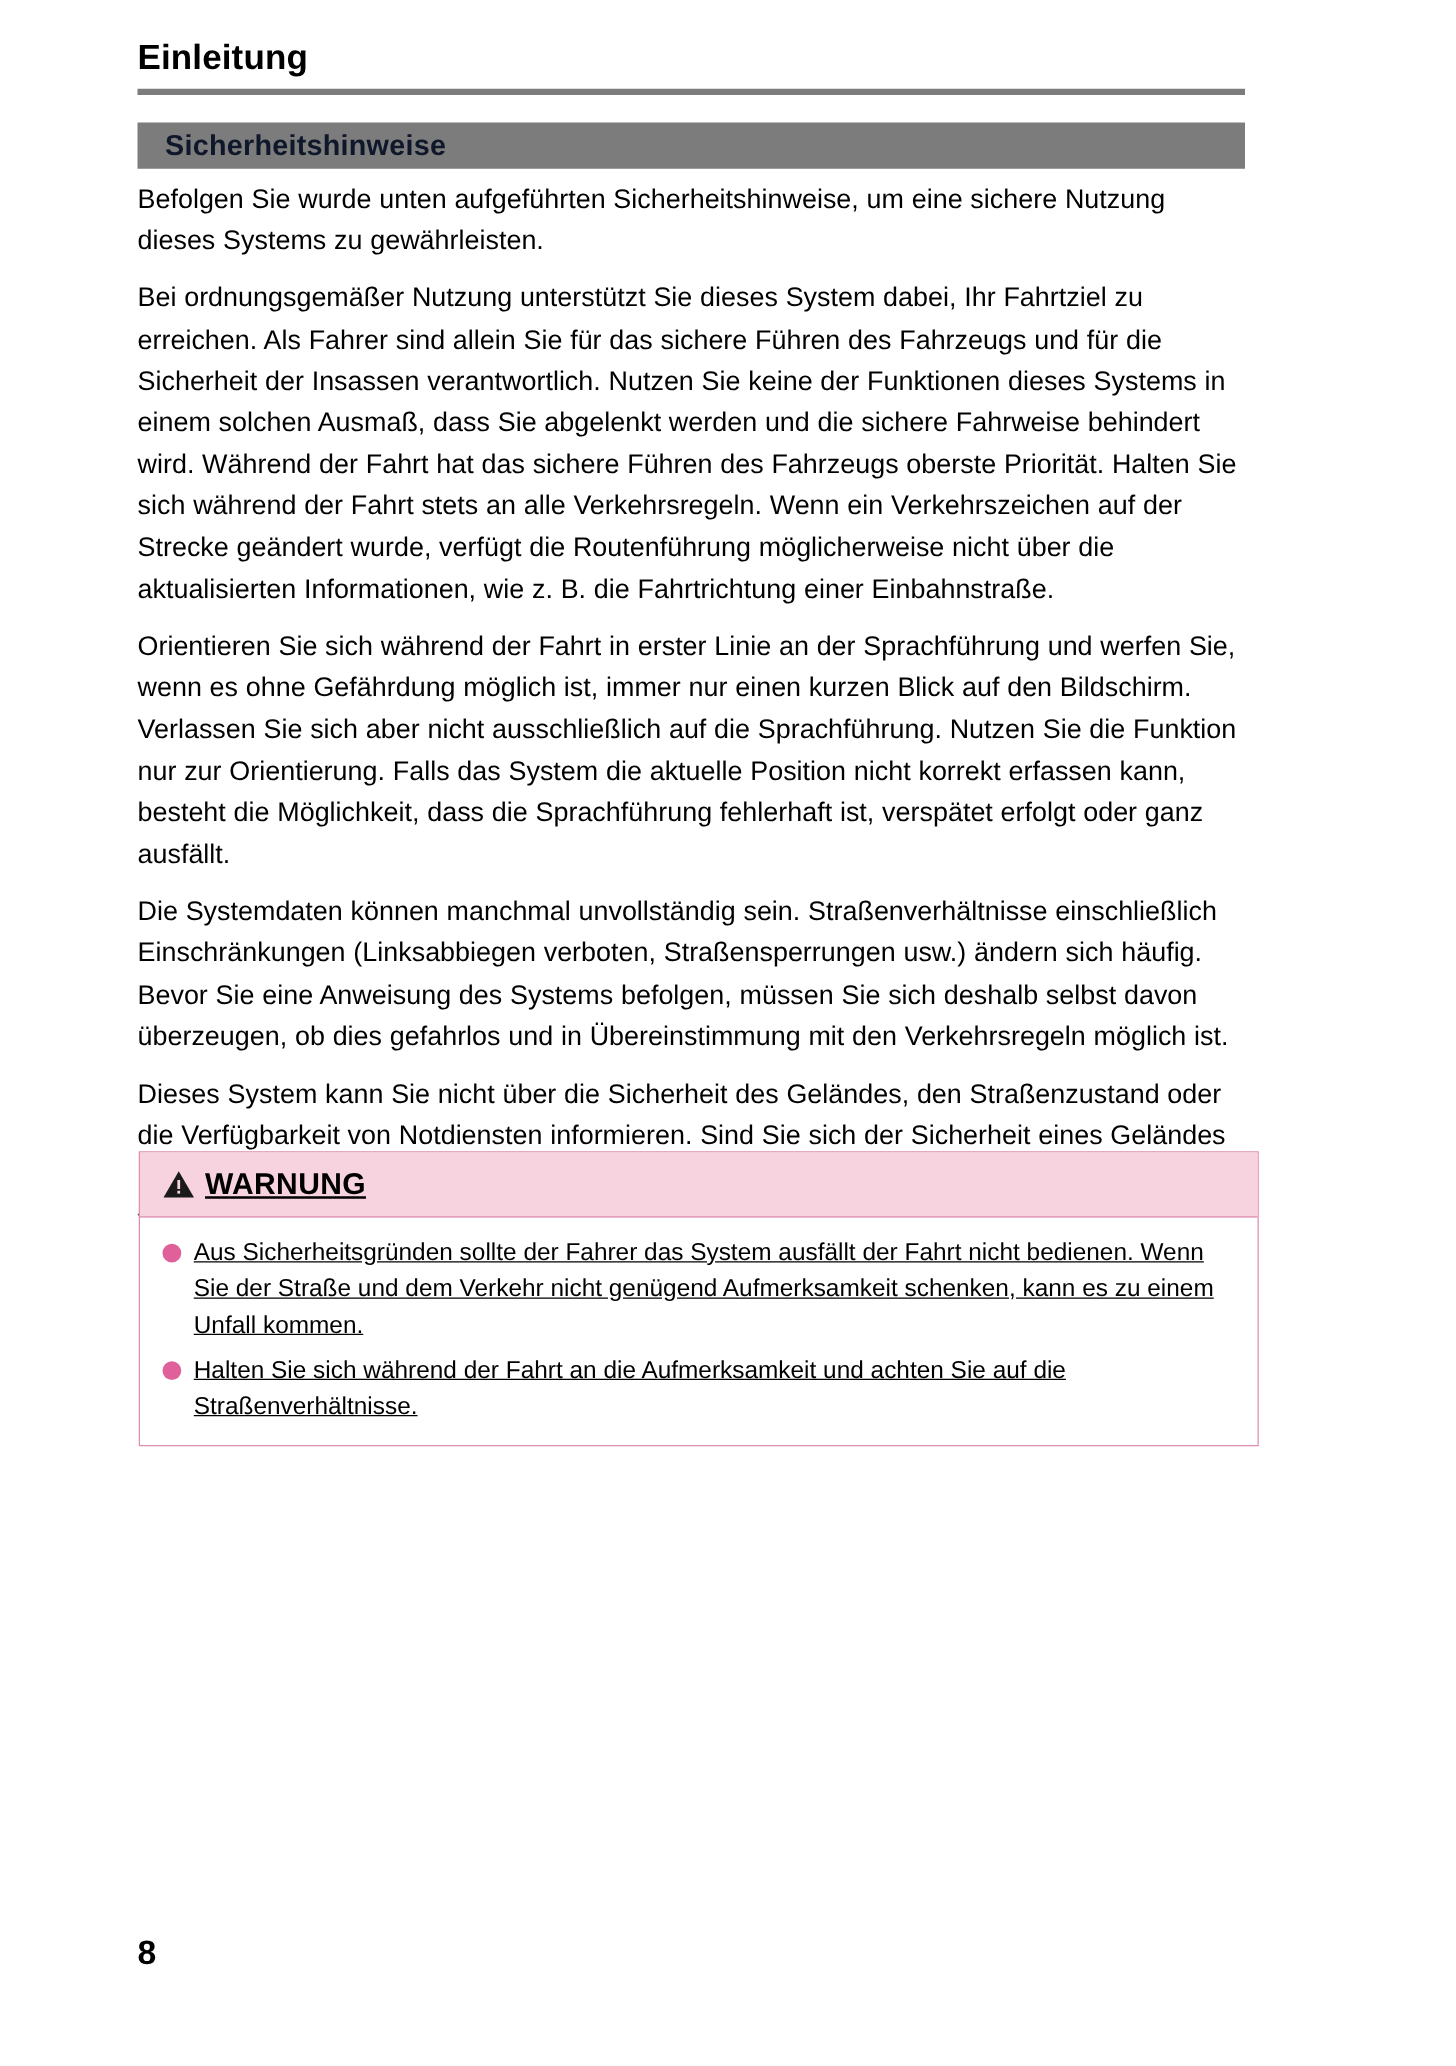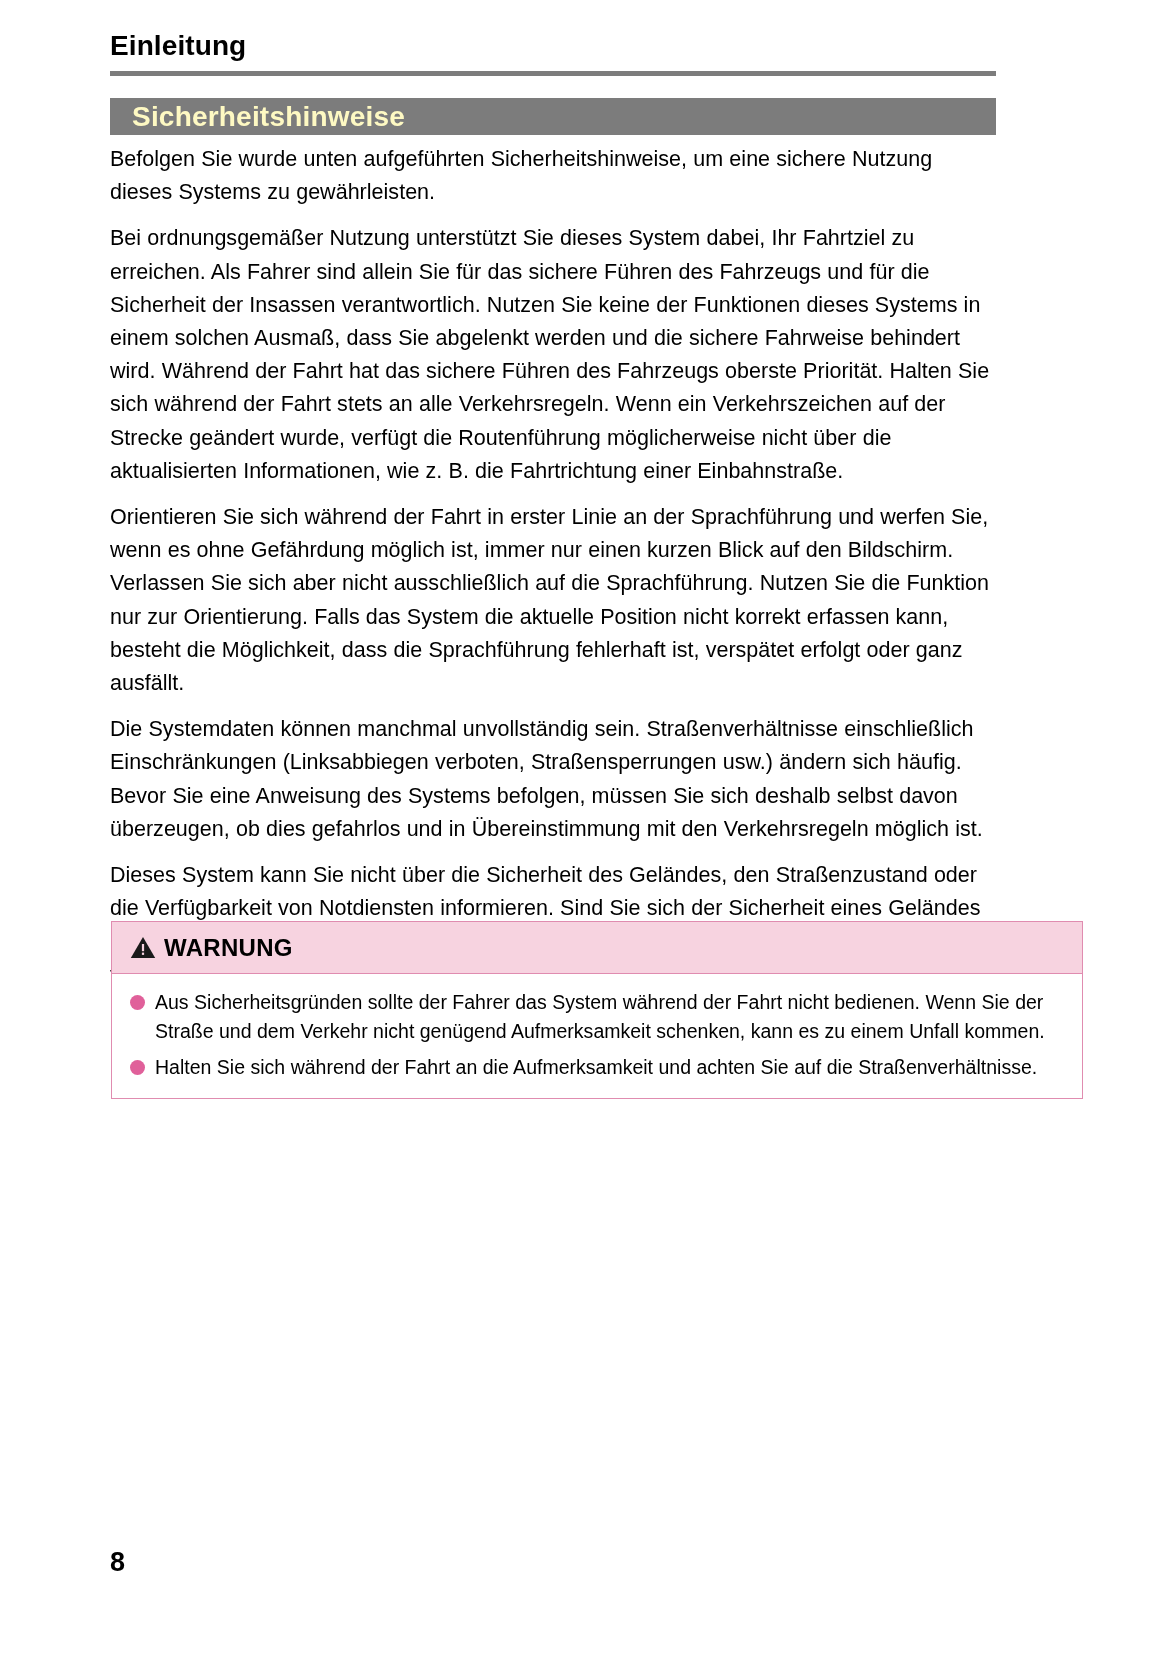--- a/index.html
+++ b/index.html
@@ -49,22 +49,22 @@
     position: absolute;
     left: 110px;
     top: 98px;
     width: 886px;
     height: 37px;
     background: #7c7c7c;
     display: flex;
     align-items: center;
   }
   .section-bar-title {
-    color: #fef9c3;
-    font-size: 28px;
+    color: #0f172a;
+    font-size: 23px;
     font-weight: bold;
     letter-spacing: 0.2px;
     padding-left: 22px;
   }
 
   
   .body-col {
     position: absolute;
     left: 110px;
     top: 143px;
@@ -81,24 +81,25 @@
   }
   .para:last-child {
     margin-bottom: 0;
   }
 
   
   .warning-box {
     position: absolute;
     left: 111px;
     top: 921px;
-    width: 972px;
+    width: 896px;
     border: 1.5px solid #e08cb0;
     box-sizing: border-box;
     background: #ffffff;
+    text-decoration: underline;
   }
   .warning-header {
     background: #f7d3e0;
     border-bottom: 1.5px solid #e08cb0;
     height: 52px;
     display: flex;
     align-items: center;
     padding-left: 18px;
     box-sizing: border-box;
   }
@@ -180,21 +181,21 @@
       <svg class="warn-triangle" viewBox="0 0 26 23">
         <path d="M13 1 L25.2 22 L0.8 22 Z" fill="#1a1a1a"></path>
         <rect x="11.9" y="8" width="2.2" height="7.2" fill="#f7d3e0"></rect>
         <rect x="11.9" y="16.6" width="2.2" height="2.3" fill="#f7d3e0"></rect>
       </svg>
       <div class="warning-title">WARNUNG</div>
     </div>
     <div class="warning-body">
       <div class="warn-item">
         <span class="warn-bullet"></span>
-        <span class="warn-text">Aus Sicherheitsgründen sollte der Fahrer das System während der Fahrt nicht bedienen. Wenn Sie der Straße und dem Verkehr nicht genügend Aufmerksamkeit schenken, kann es zu einem Unfall kommen.</span>
+        <span class="warn-text">Aus Sicherheitsgründen sollte der Fahrer das System ausfällt der Fahrt nicht bedienen. Wenn Sie der Straße und dem Verkehr nicht genügend Aufmerksamkeit schenken, kann es zu einem Unfall kommen.</span>
       </div>
       <div class="warn-item">
         <span class="warn-bullet"></span>
         <span class="warn-text">Halten Sie sich während der Fahrt an die Aufmerksamkeit und achten Sie auf die Straßenverhältnisse.</span>
       </div>
     </div>
   </div>
 
   <div class="page-number">8</div>
 

